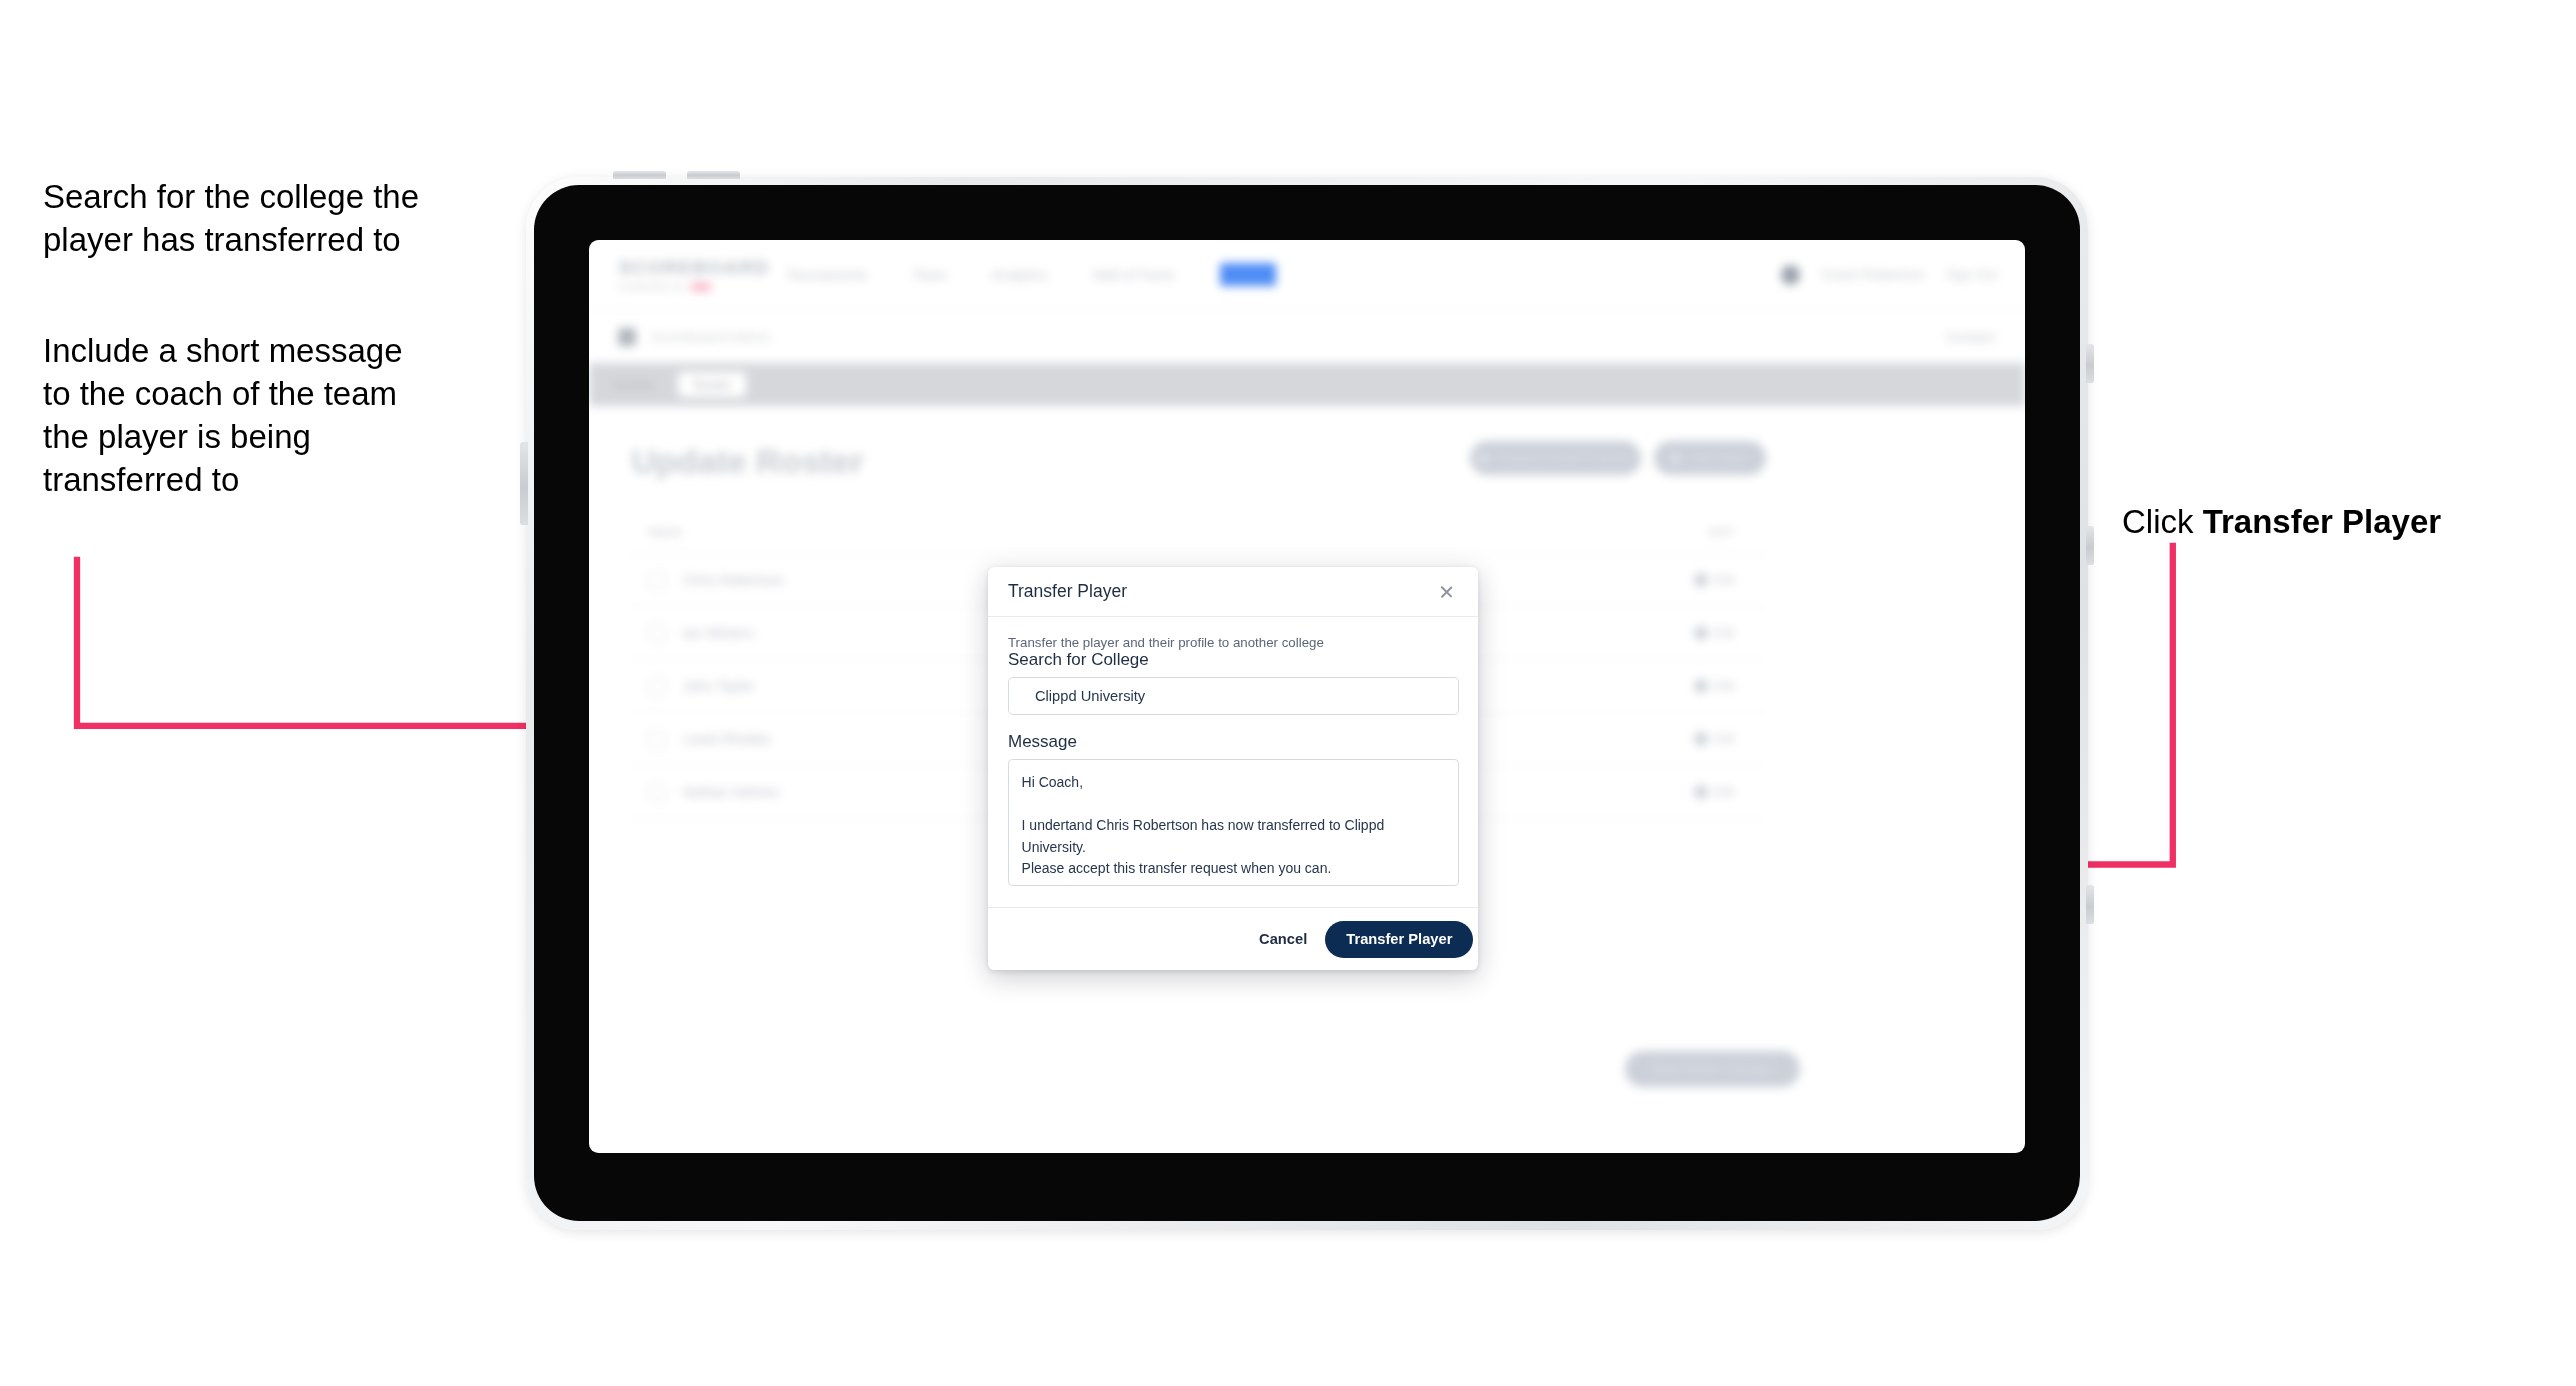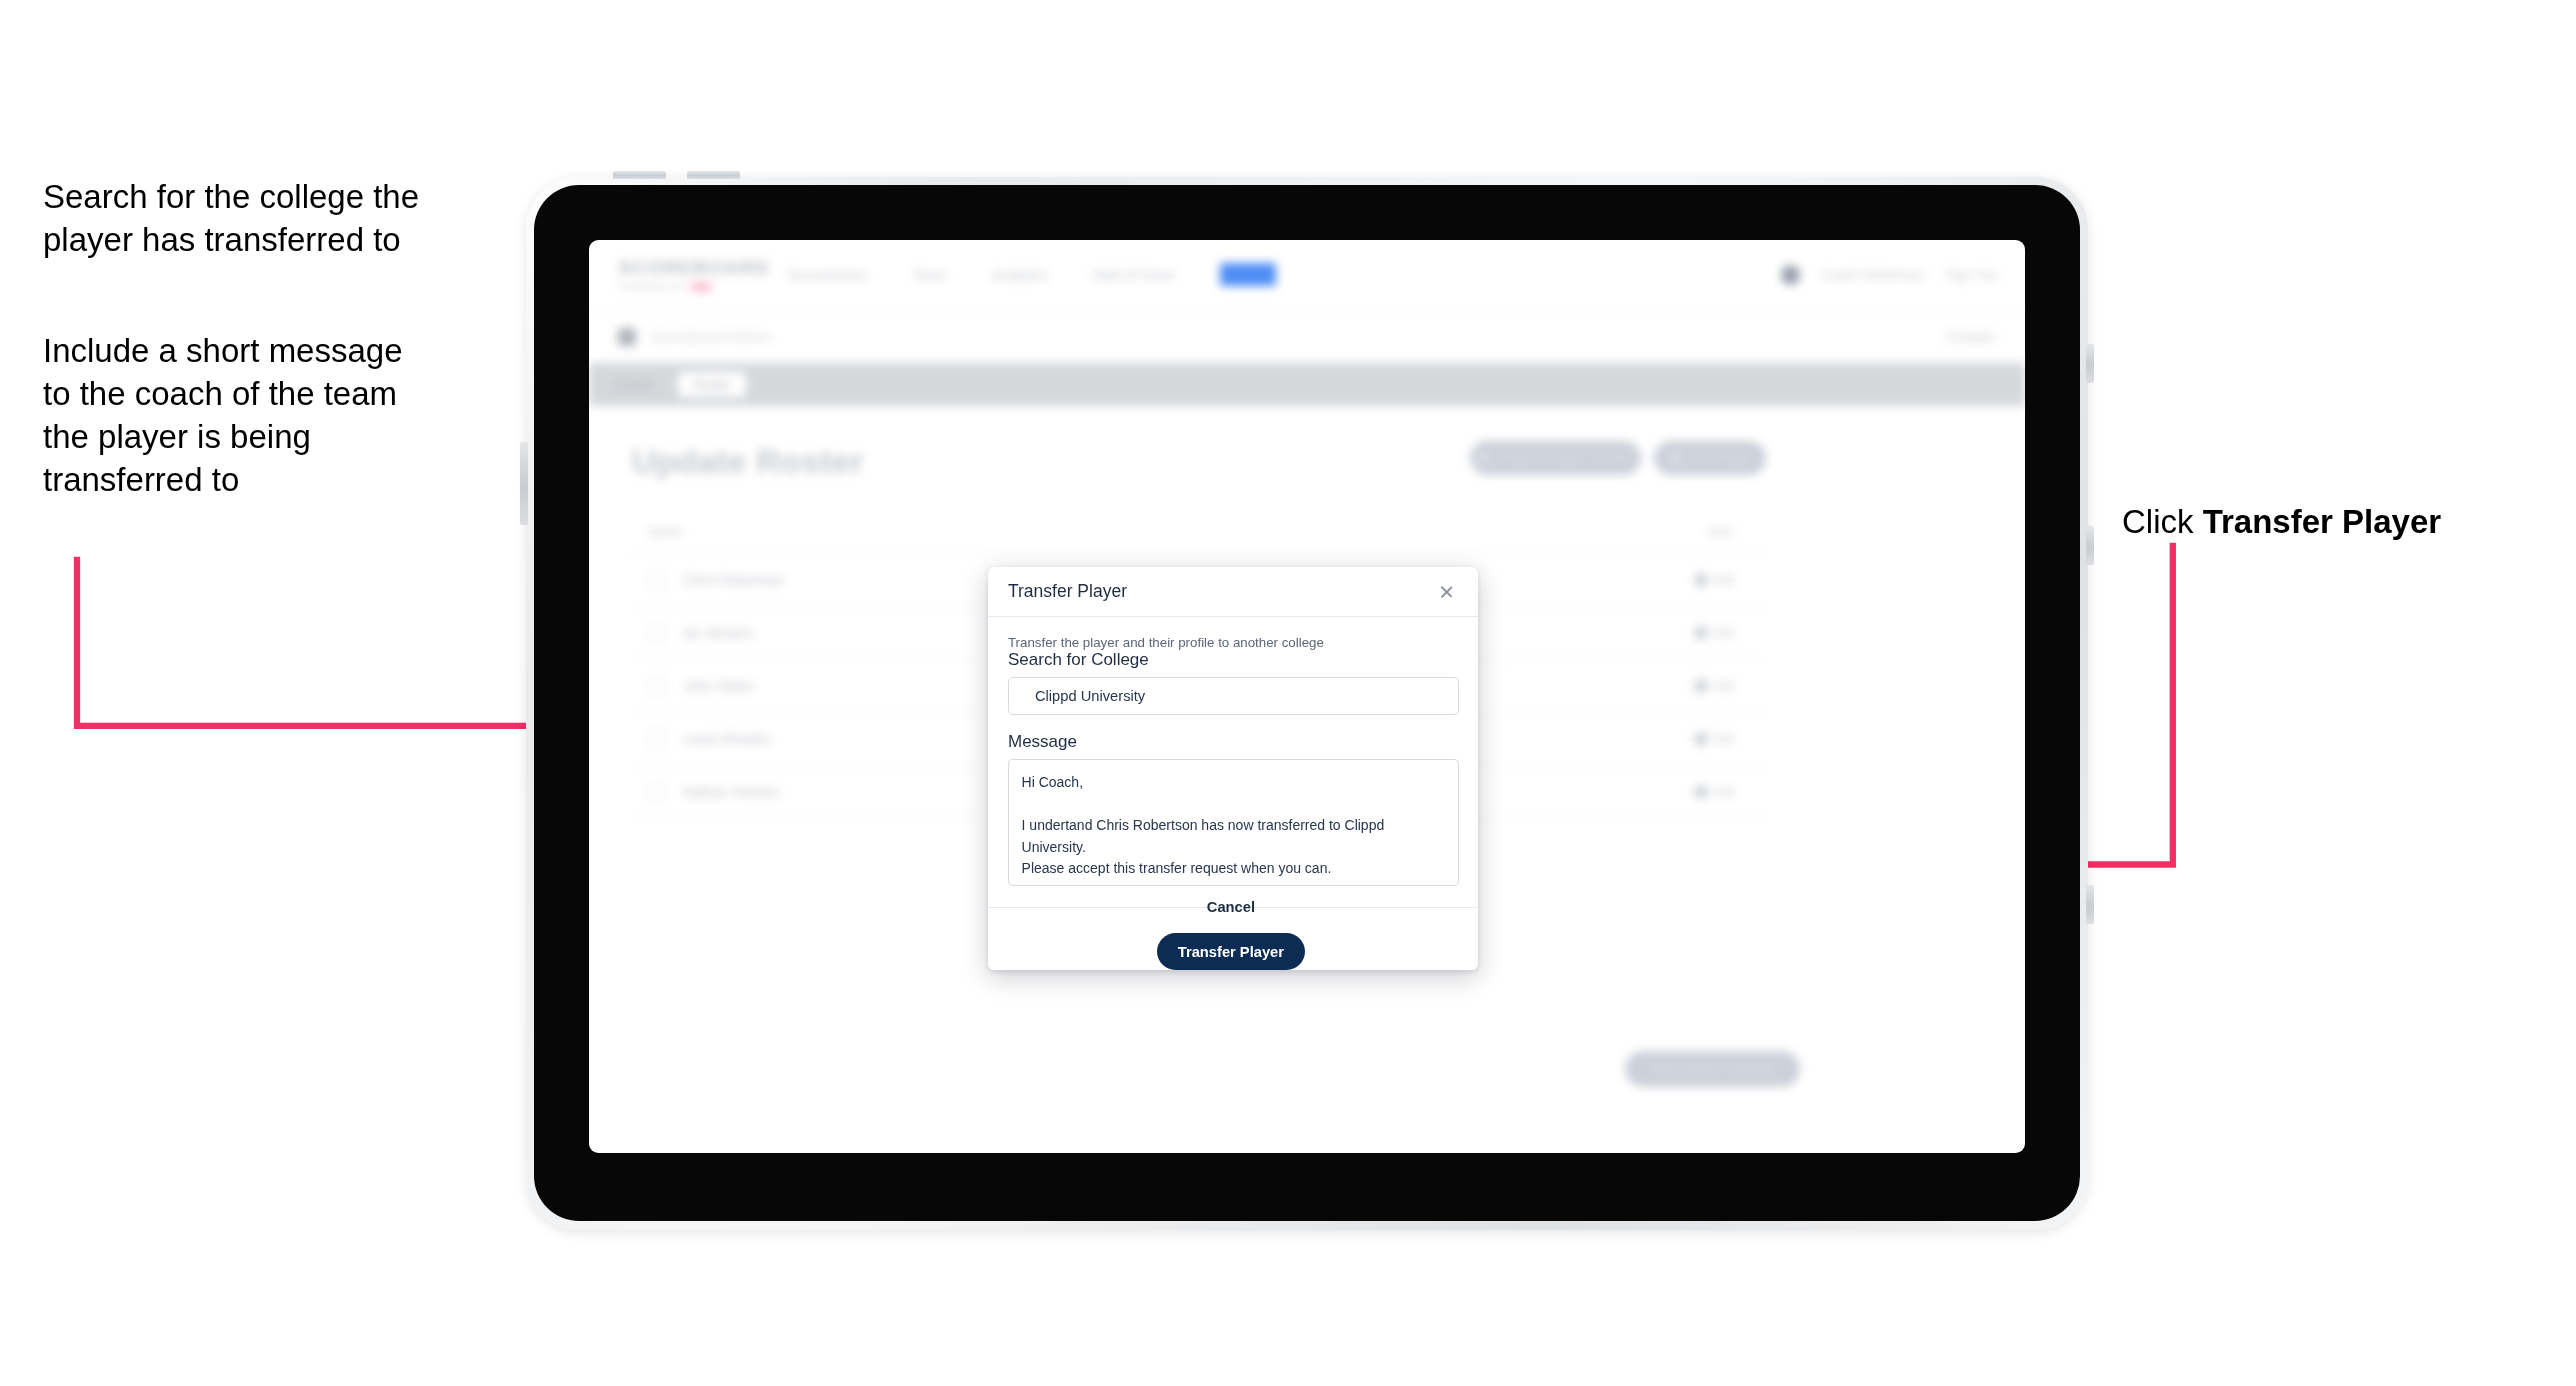--- a/index.html
+++ b/index.html
@@ -231,21 +231,21 @@
     padding: 11.2px 12.6px;
     font-size: 14px; color:#27364d; line-height: 1.55;
     white-space: pre-wrap;
     overflow: hidden;
     background:#ffffff;
   }
   #modal-footer {
     border-top:0.7px solid #e6e9ee;
     height: 63px;
     display:flex; align-items:center; justify-content:flex-end;
-    gap: 18px; padding-right: 5px; flex-direction: column;
+    gap: 18px; padding-right: 5px;
   }
   #btn-cancel {
     font-size: 14.7px; color:#1f2d42; font-weight:600; cursor:pointer;
     background:none;border:none;font-family:"Liberation Sans",sans-serif;
   }
   #btn-transfer {
     background:#0d2c54; color:#ffffff; border:none;
     font-size:14.7px; font-weight:600;
     padding: 10.5px 21px; border-radius:19.6px; cursor:pointer;
     font-family:"Liberation Sans",sans-serif;

